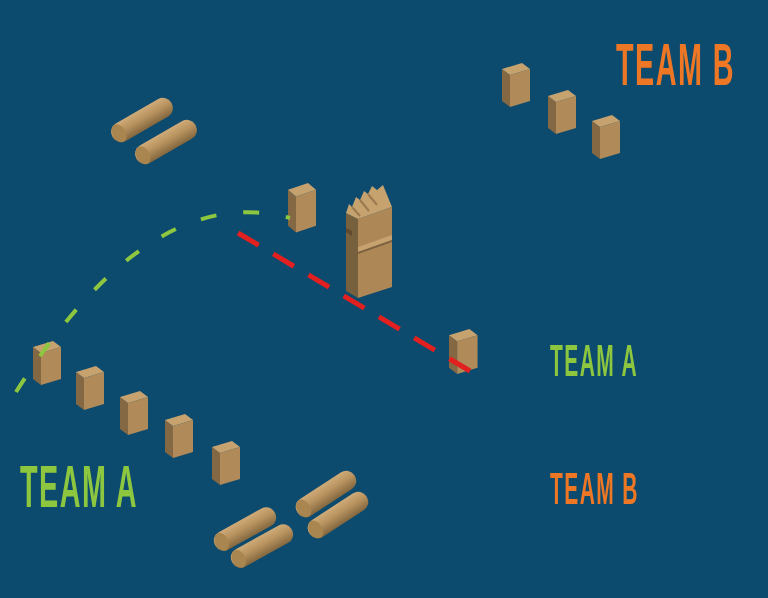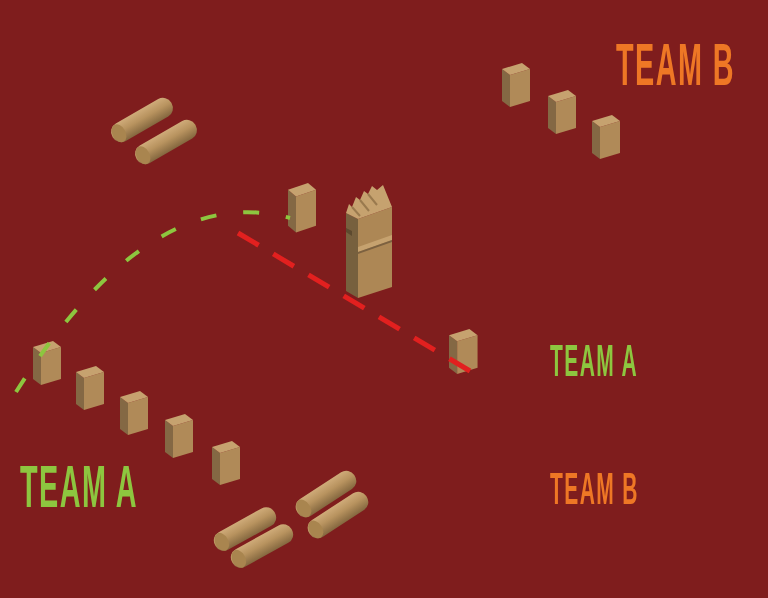--- a/index.html
+++ b/index.html
@@ -1,18 +1,18 @@
 <!DOCTYPE html>
 <html><head>
 <meta charset="utf-8">
 <style>
   html,body { margin:0; padding:0; background:#000; }
   .stage {
     position:relative; width:768px; height:598px;
-    background:#7f1d1d; overflow:hidden;
+    background:#0c4a6e; overflow:hidden;
     font-family:"Liberation Sans", sans-serif;
   }
   .stage svg { position:absolute; left:0; top:0; }
   .label {
     position:absolute; font-weight:bold; white-space:nowrap;
     line-height:1; letter-spacing:2px; transform-origin:left top;
     font-family:"Liberation Sans", sans-serif;
   }
   .label-lg { font-size:40px; transform:scale(0.72,1.5); }
   .label-sm { font-size:30px; transform:scale(0.70,1.5); }

